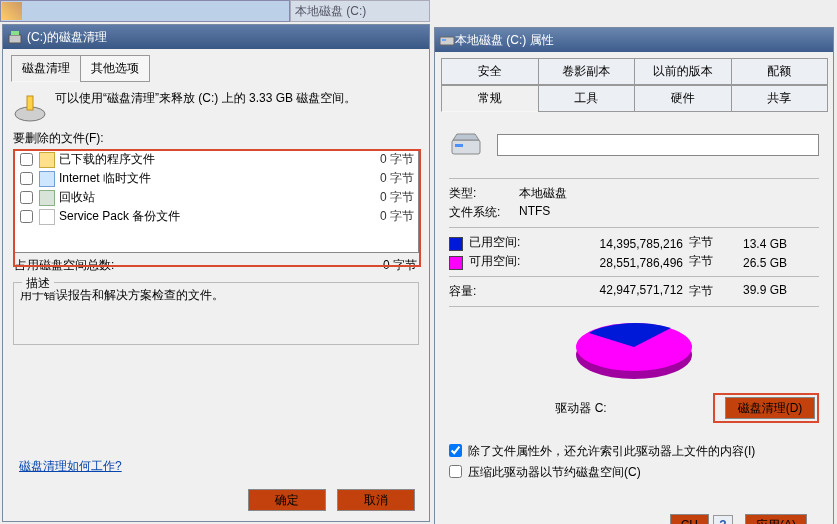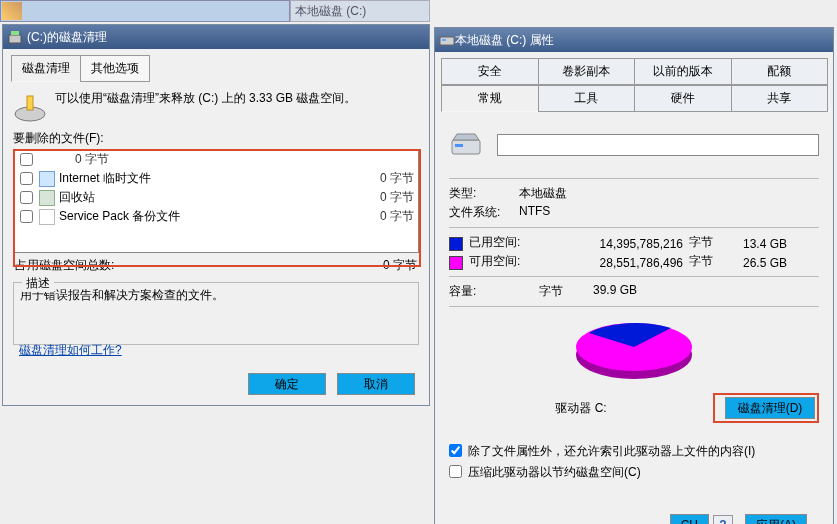--- a/index.html
+++ b/index.html
@@ -6,42 +6,42 @@
   body { margin: 0; width: 837px; height: 524px; background: #eee; position: relative; }
 
   
   .bg-window1 { position: absolute; left: 0; top: 0; width: 290px; height: 22px; background: #bcd1e8; border: 1px solid #88a; }
   .bg-window1 .icon-img { width: 20px; height: 18px; background: linear-gradient(45deg,#fc6,#c96); display:inline-block; margin:1px;}
   .bg-window2 { position: absolute; left: 290px; top: 0; width: 140px; height: 22px; background: #d4dde8; border:1px solid #aab; color:#556; padding:2px 4px; }
 
   .red-box { border: 2px solid #d94a2e; position: absolute; }
 
   
-  .win-cleanup { position: absolute; left: 2px; top: 24px; width: 428px; height: 382px; background: #f0f0f0; border: 1px solid #7a8aa0; }
+  .win-cleanup { position: absolute; left: 2px; top: 24px; width: 428px; height: 498px; background: #f0f0f0; border: 1px solid #7a8aa0; }
   .titlebar { height: 24px; background: linear-gradient(#5f7ca8,#3a5885); color: #fff; display:flex; align-items:center; padding:0 4px; }
   .titlebar svg { margin-right:4px; }
   .tabstrip { display:flex; padding: 6px 8px 0 8px; }
   .tab { padding: 4px 10px; border:1px solid #999; background:#f6f6f6; margin-right:-1px; }
   .tab.sel { border-bottom-color:#f6f6f6; background:#f0f0f0; }
   .panel-body { padding: 2px 10px 10px 10px; }
   .intro-row { display:flex; align-items:flex-start; margin:6px 0; }
   .intro-row .disk-icon { width:34px; height:34px; flex-shrink:0; margin-right:8px; }
   .group-label { margin:6px 0 2px 0; }
   .file-list { border:1px solid #888; background:#fff; height: 104px; overflow:auto; }
   .file-row { display:flex; align-items:center; padding:1px 4px; }
   .file-row input { margin:0 6px 0 2px; }
   .file-row .fname { flex:1; display:flex; align-items:center; }
   .file-row .ficon { width:16px; height:16px; margin-right:4px; display:inline-block; }
   .file-row .fsize { width:70px; text-align:right; color:#333; }
   .total-row { display:flex; justify-content:space-between; padding:4px 2px; }
   .desc-group { border:1px solid #bbb; padding: 4px 6px 40px 6px; margin-top:4px; position:relative;}
   .desc-group .legend { position:absolute; top:-8px; left:8px; background:#f0f0f0; padding:0 4px; }
   .footer-link { position:absolute; bottom:46px; left:16px; color:#0645ad; text-decoration:underline; }
   .btn-row { position:absolute; bottom:10px; right:14px; }
-  .win-btn { min-width:78px; height:22px; border:1px solid #888; background:#0ea5e9; margin-left:8px; padding:0 10px; }
+  .win-btn { min-width:78px; height:22px; border:1px solid #888; background:#c2410c; margin-left:8px; padding:0 10px; }
 
   
   .win-props { position:absolute; left:434px; top:4px; width:400px; height:518px; background:#f0f0f0; border:1px solid #7a8aa0;margin-top:23px;}
   .titlebar2 { height:24px; background: linear-gradient(#6a86ae,#3d5c8c); color:#fff; display:flex; align-items:center; padding:0 4px; }
   .tabstrip2 { display:flex; flex-wrap:wrap; padding:6px 6px 0 6px; }
   .tabstrip2 .tab { flex:1; text-align:center; background:#eceff4; }
   .tabstrip2 .tab.sel { background:#f0f0f0; }
   .props-body { padding:4px 14px; }
   .name-row { display:flex; align-items:center; margin:12px 0 16px 0; }
   .name-row .drv-icon { width:34px; height:34px; margin-right:14px;}
@@ -105,20 +105,24 @@
         </svg>
       <span>可以使用“磁盘清理”来释放 (C:) 上的 3.33 GB 磁盘空间。</span>
     </div>
     <div class="group-label">要删除的文件(F):</div>
 
     <div class="red-box" style="left:10px; top:124px; width:408px; height:118px;"></div>
 
     <div class="file-list">
       <div class="file-row">
         <input type="checkbox" style="">
+        <span class="fname">
+            <span class="ficon ic-folder"></span>
+            <span>已下载的程序文件</span>
+          </span>
         <span class="fsize">0 字节</span>
       </div>
       <div class="file-row">
         <input type="checkbox" style="">
         <span class="fname">
             <span class="ficon ic-ie"></span>
             <span>Internet 临时文件</span>
           </span>
         <span class="fsize">0 字节</span>
       </div>
@@ -210,20 +214,21 @@
     <div class="usage-row">
       <span class="sw" style="background:#ff00ff"></span>
       <span class="label">可用空间:</span>
       <span class="bytes">28,551,786,496</span>
       <span class="unit">字节</span>
       <span class="gb">26.5 GB</span>
     </div>
     <div class="hr"></div>
     <div class="cap-row">
       <span class="label">容量:</span>
+      <span class="bytes">42,947,571,712</span>
       <span class="unit">字节</span>
       <span class="gb">39.9 GB</span>
     </div>
     <div class="hr"></div>
 
     <div class="pie-row">
       <svg width="130" height="74" viewBox="0 0 130 74">
 
         <ellipse cx="65" cy="42" rx="58" ry="24" fill="#a000a0"></ellipse>
 

